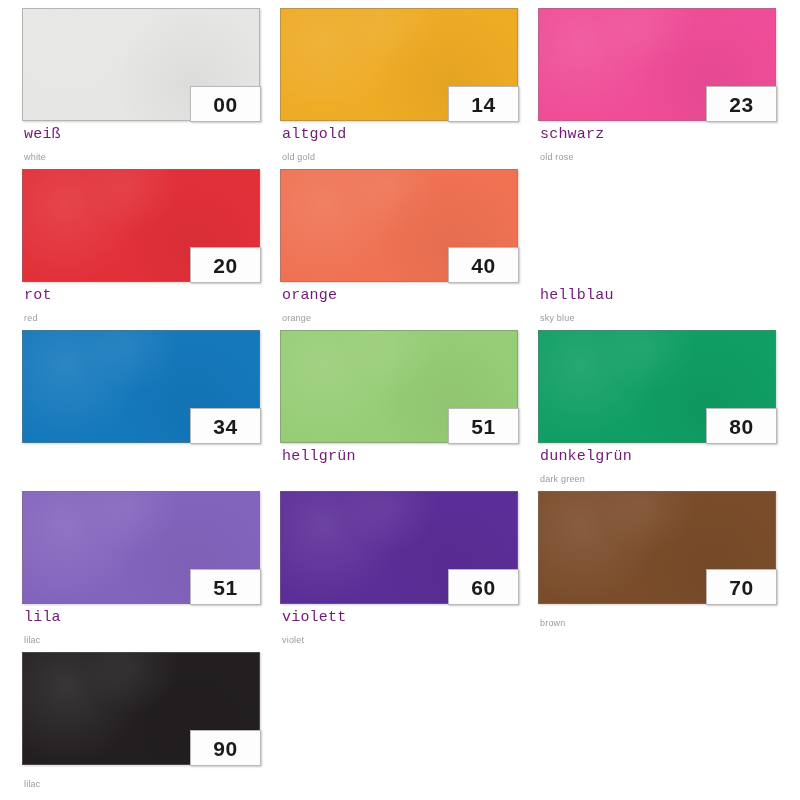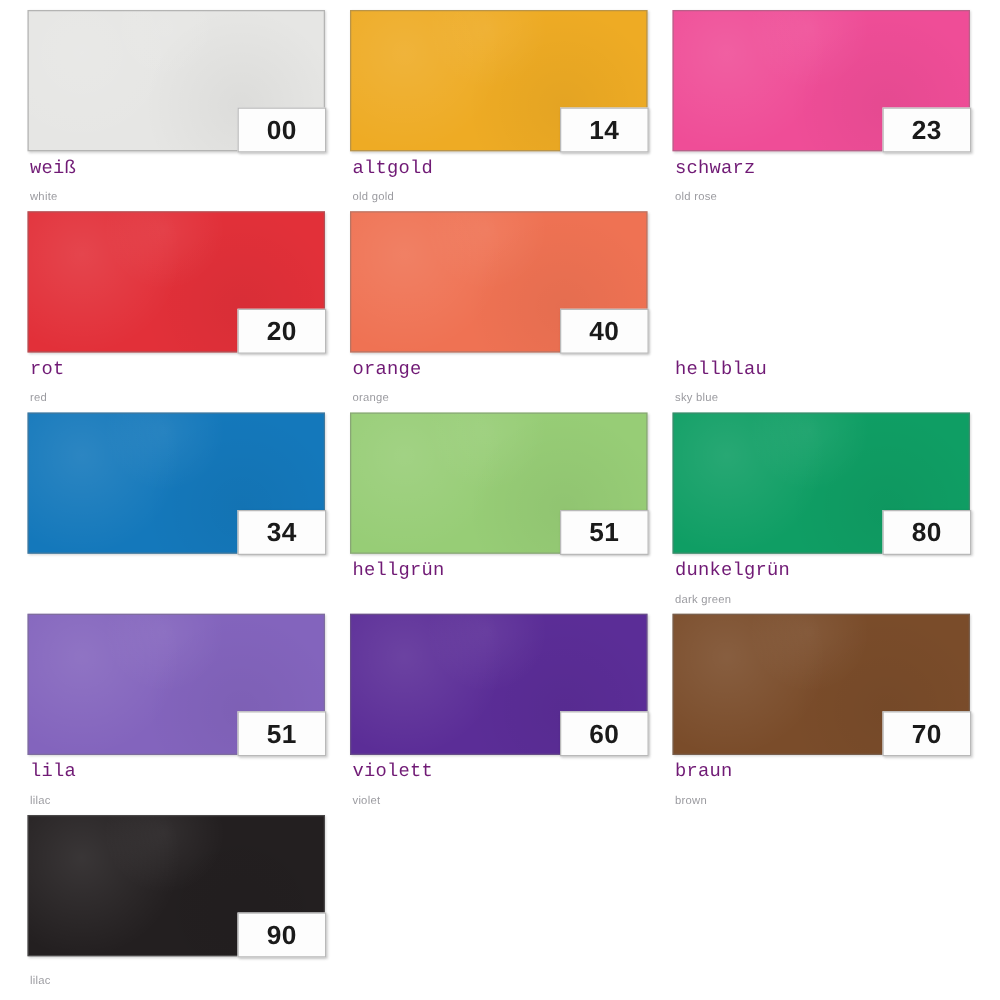--- a/index.html
+++ b/index.html
@@ -237,21 +237,20 @@
         </div>
       </div>
       <div class="cell">
         <div class="swatch-wrap">
           <div class="swatch" style="background: rgb(122, 76, 42);"></div>
           <div class="numbox">
             <span>70</span>
           </div>
         </div>
         <div class="labels">
-          <div class="name-de">braun</div>
           <div class="name-en">brown</div>
         </div>
       </div>
       <div class="cell">
         <div class="swatch-wrap">
           <div class="swatch" style="background: rgb(35, 31, 32);"></div>
           <div class="numbox">
             <span>90</span>
           </div>
         </div>

